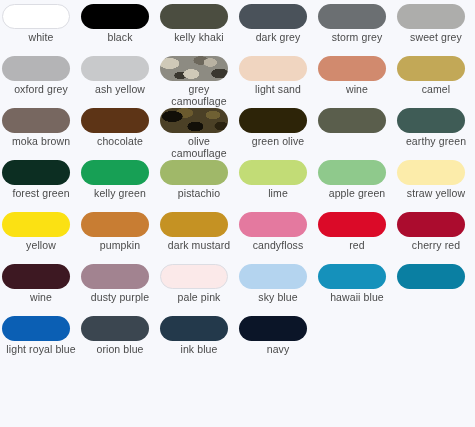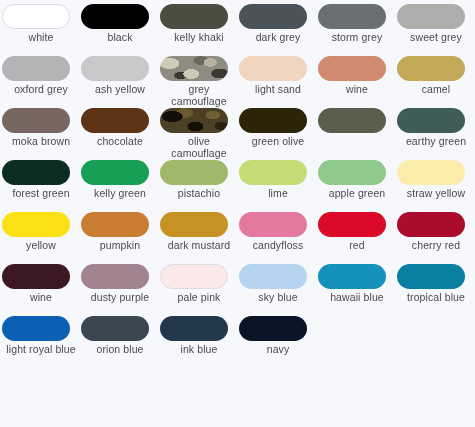--- a/index.html
+++ b/index.html
@@ -188,21 +188,20 @@
     <div class="swatch-cell">
       <div class="swatch-chip" style="background: rgb(180, 212, 239);"></div>
       <div class="swatch-label">sky blue</div>
     </div>
     <div class="swatch-cell">
       <div class="swatch-chip" style="background: rgb(21, 145, 187);"></div>
       <div class="swatch-label">hawaii blue</div>
     </div>
     <div class="swatch-cell">
       <div class="swatch-chip" style="background: rgb(10, 127, 162);"></div>
-      <div class="swatch-label">tropical blue</div>
     </div>
     <div class="swatch-cell">
       <div class="swatch-chip" style="background: rgb(11, 95, 180);"></div>
       <div class="swatch-label">light royal blue</div>
     </div>
     <div class="swatch-cell">
       <div class="swatch-chip" style="background: rgb(59, 70, 80);"></div>
       <div class="swatch-label">orion blue</div>
     </div>
     <div class="swatch-cell">

